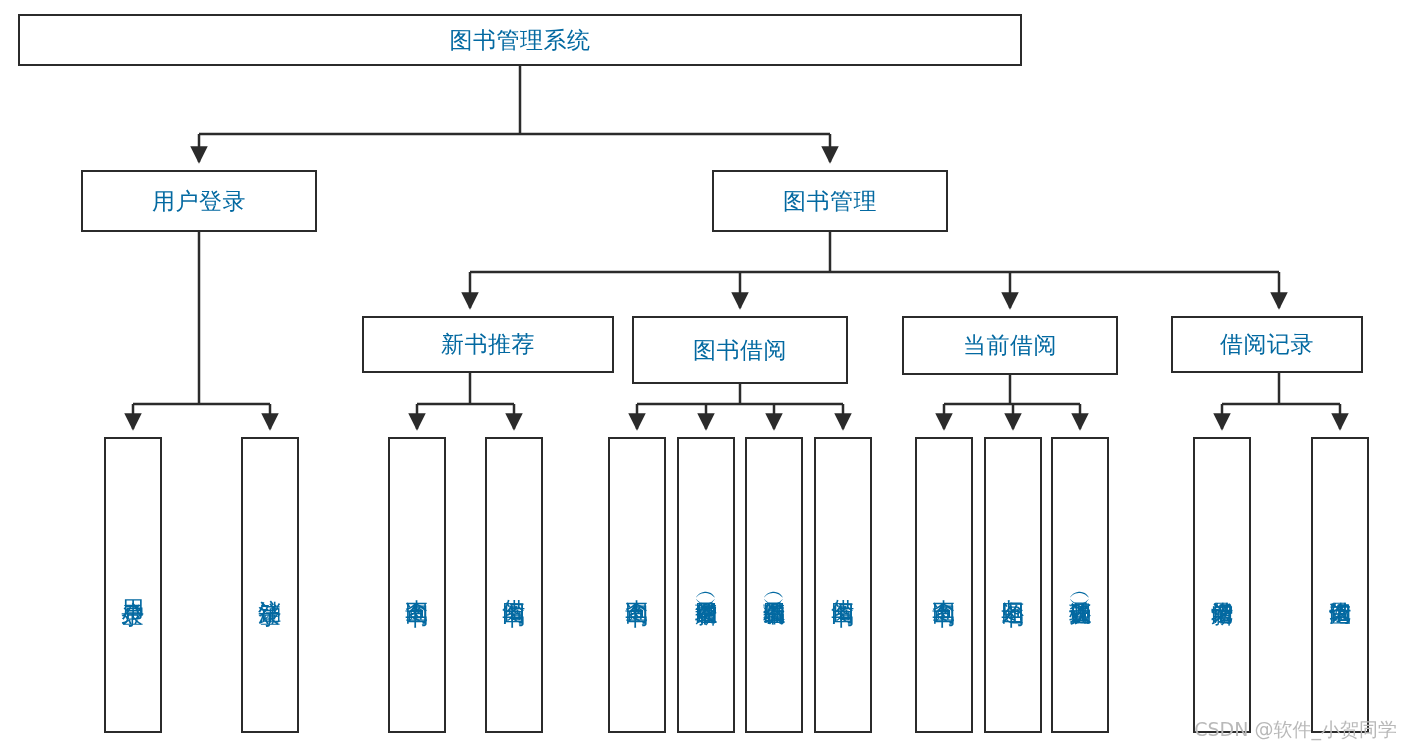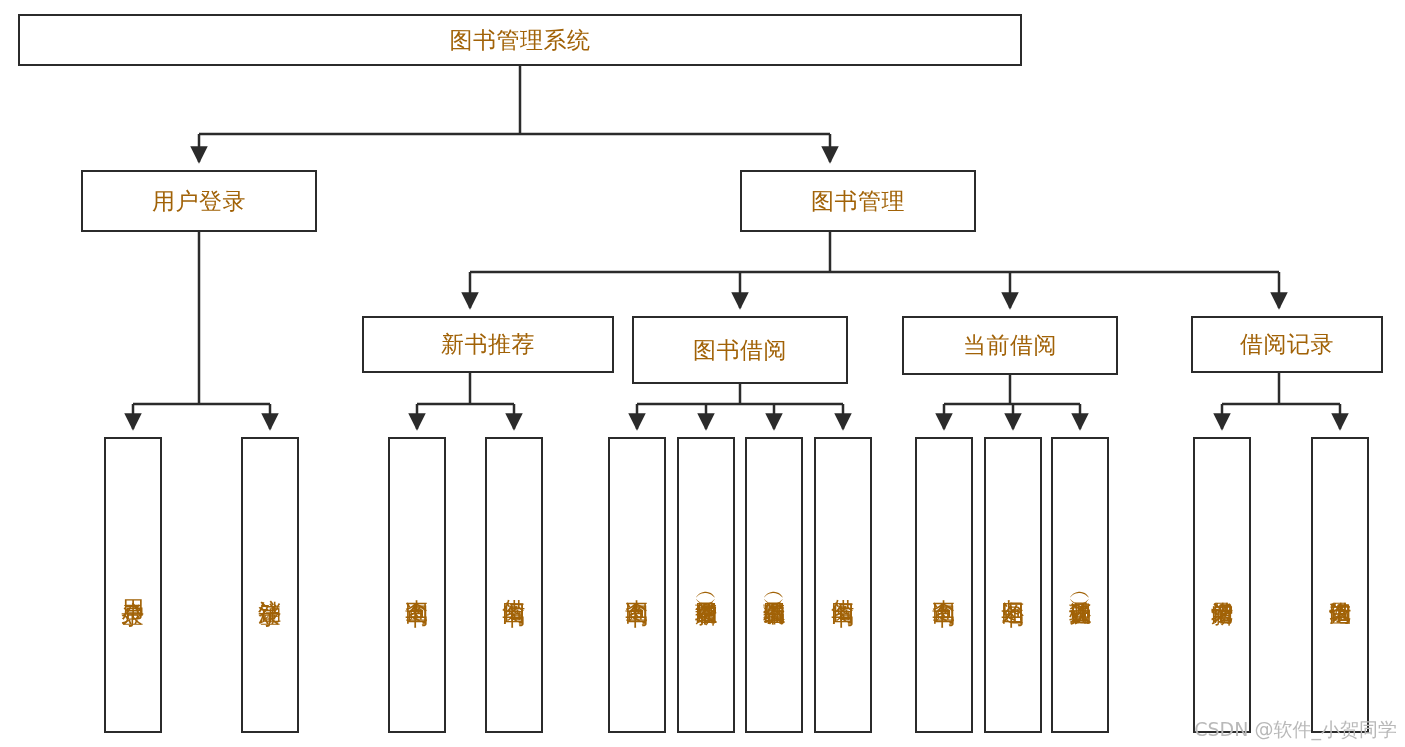--- a/index.html
+++ b/index.html
@@ -33,21 +33,21 @@
     border: 2.5px solid #2b2b2b;
     background: #ffffff;
     display: flex;
     align-items: center;
     justify-content: center;
     z-index: 2;
   }
   .node-label {
     font-size: 23px;
     line-height: 1.25;
-    color: #a16207;
+    color: #0369a1;
     letter-spacing: 0.5px;
     white-space: nowrap;
   }
   
   .node.vertical {
     align-items: center;
     justify-content: center;
   }
   .node.vertical .node-label {
     writing-mode: vertical-rl;
@@ -130,34 +130,34 @@
     </g>
   </svg>
 
   <div class="node" style="left:18px; top:14px; width:1004px; height:52px;">
     <span class="node-label">图书管理系统</span>
   </div>
 
   <div class="node" style="left:81px; top:170px; width:236px; height:62px;">
     <span class="node-label">用户登录</span>
   </div>
-  <div class="node" style="left:740px; top:170px; width:236px; height:62px;">
+  <div class="node" style="left:712px; top:170px; width:236px; height:62px;">
     <span class="node-label">图书管理</span>
   </div>
 
   <div class="node" style="left:362px; top:316px; width:252px; height:57px;">
     <span class="node-label">新书推荐</span>
   </div>
   <div class="node" style="left:632px; top:316px; width:216px; height:68px;">
     <span class="node-label">图书借阅</span>
   </div>
   <div class="node" style="left:902px; top:316px; width:216px; height:59px;">
     <span class="node-label">当前借阅</span>
   </div>
-  <div class="node" style="left:1171px; top:316px; width:192px; height:57px;margin-left:20px;">
+  <div class="node" style="left:1171px; top:316px; width:192px; height:57px;">
     <span class="node-label">借阅记录</span>
   </div>
 
   <div class="node vertical" style="left:104px; top:437px; width:58px; height:296px;">
     <span class="node-label">用户登录</span>
   </div>
   <div class="node vertical" style="left:241px; top:437px; width:58px; height:296px;">
     <span class="node-label">注销登录</span>
   </div>
 

